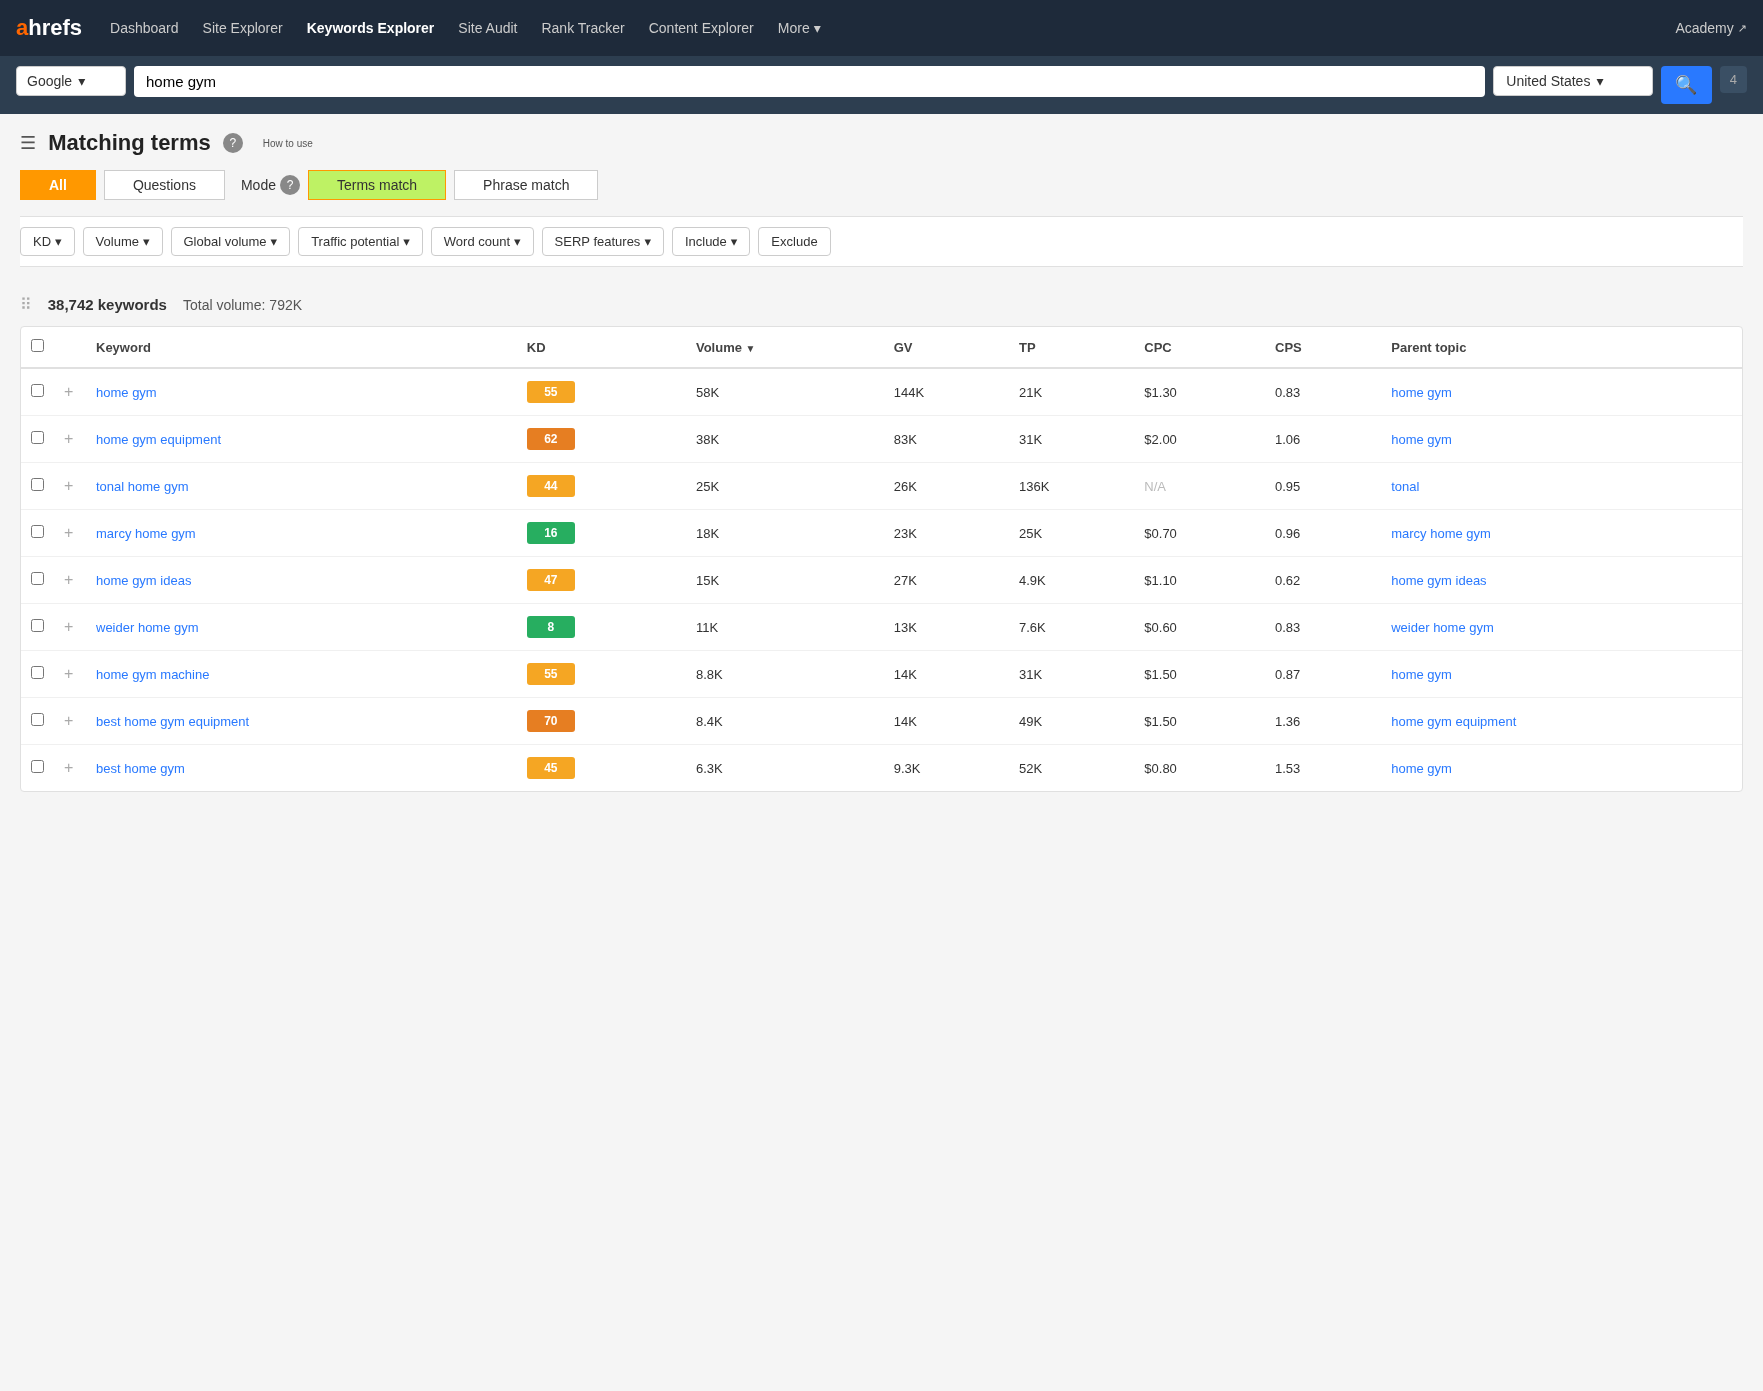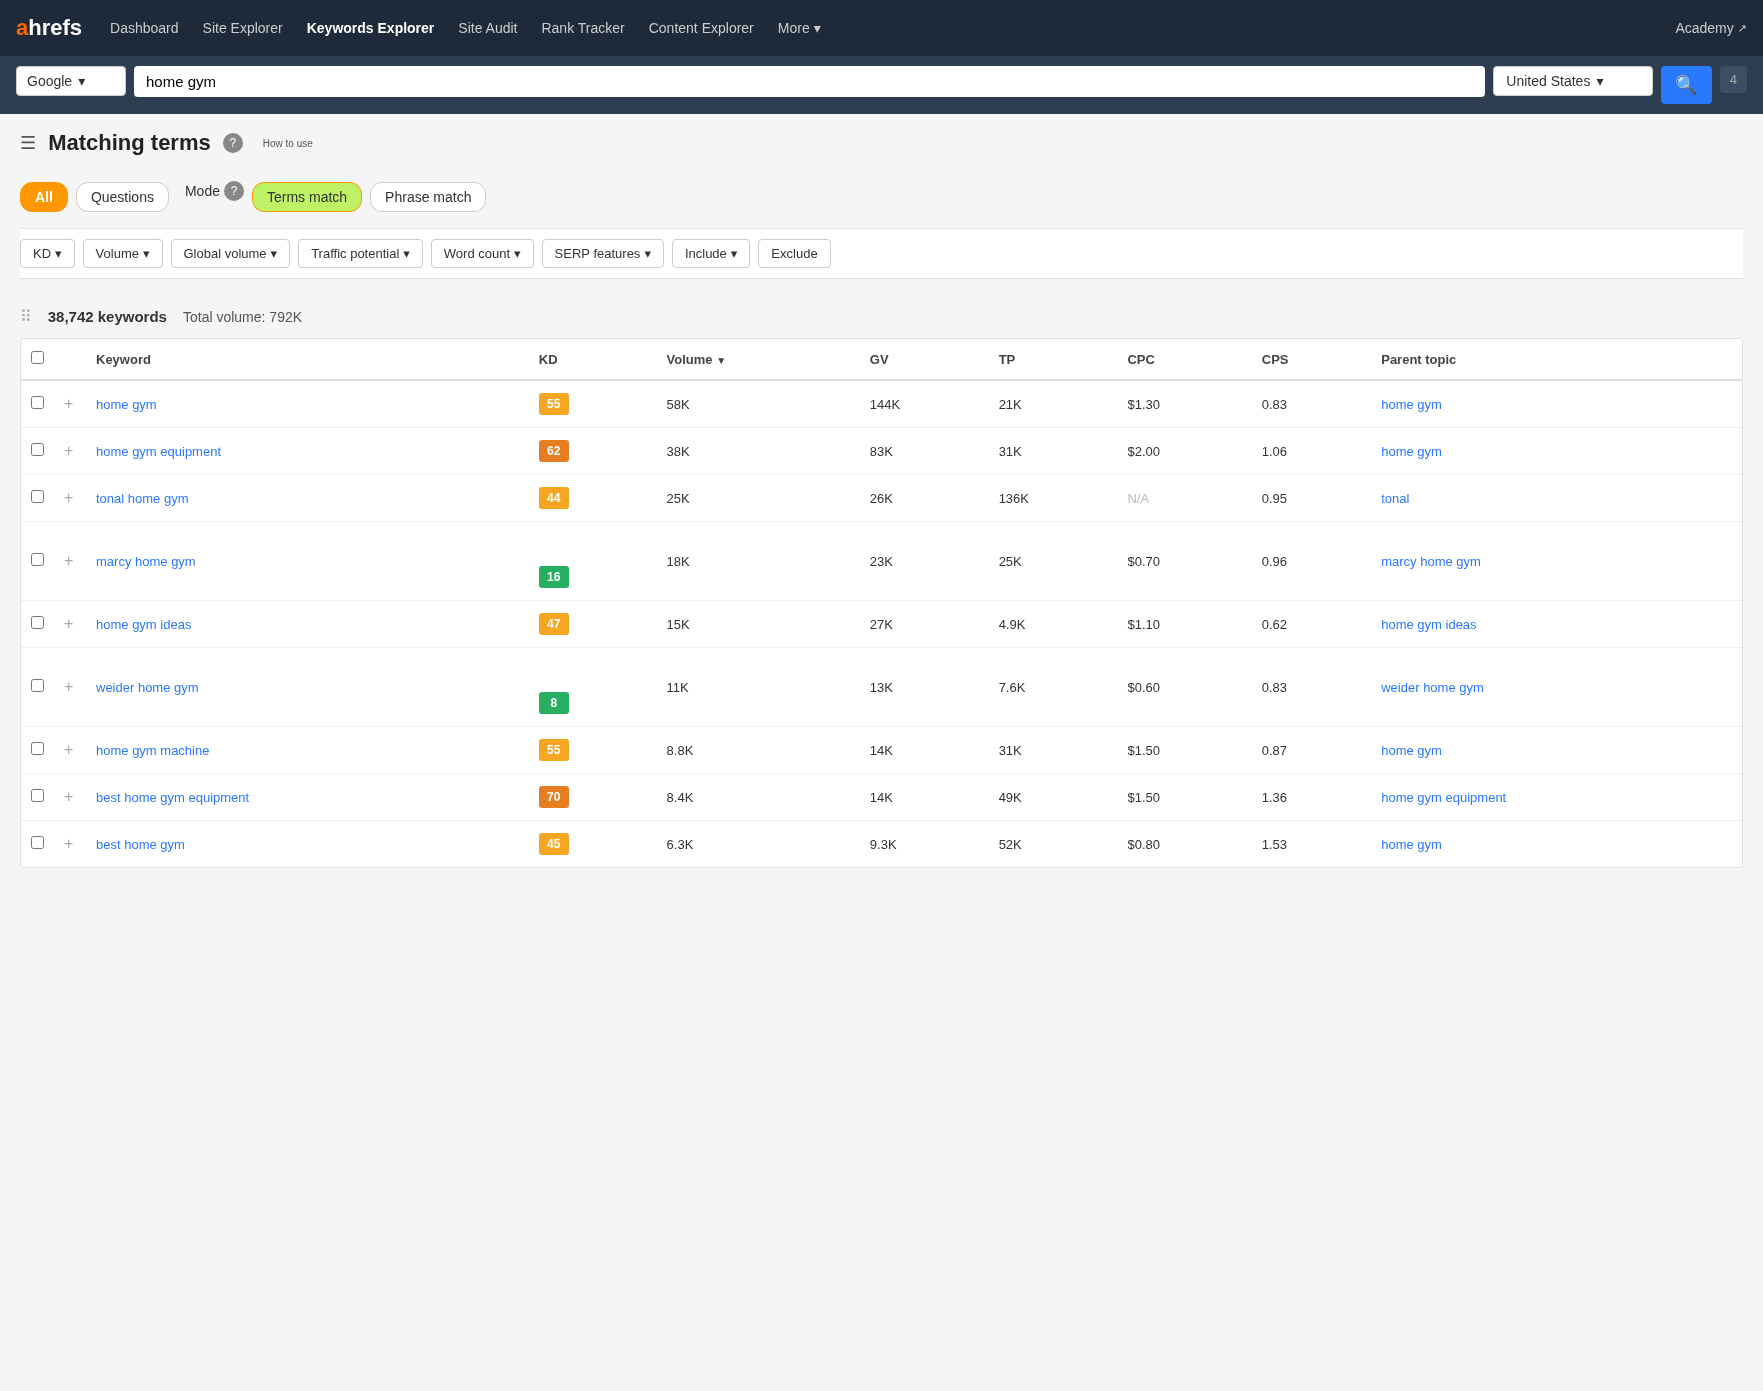--- a/index.html
+++ b/index.html
@@ -28,21 +28,21 @@
 
     
     .section-header { display: flex; align-items: center; gap: 12px; margin-bottom: 14px; }
     .menu-icon { font-size: 18px; color: #555; cursor: pointer; }
     .section-title { font-size: 22px; font-weight: 700; color: #222; }
     .help-icon { background: #888; color: #fff; border-radius: 50%; width: 20px; height: 20px; display: inline-flex; align-items: center; justify-content: center; font-size: 12px; cursor: pointer; }
     .how-to-use { color: #555; font-size: 10px; cursor: pointer; padding-left: 8px; }
 
     
     .tabs-row { display: flex; align-items: center; gap: 8px; margin-bottom: 16px; }
-    .tab-btn { padding: 6px 14px; border: 1px solid #ccc; border-radius: 12px; background: #fff; cursor: pointer; font-size: 14px; color: #333; margin-top: 12px; }
+    .tab-btn { padding: 6px 28px; border: 1px solid #ccc; border-radius: 0; background: #fff; cursor: pointer; font-size: 14px; color: #333; }
     .tab-btn.active-tab { background: #ff9800; border-color: #ff9800; color: #fff; font-weight: 600; }
     .mode-label { display: flex; align-items: center; gap: 4px; font-size: 14px; color: #333; margin-left: 8px; }
     .tab-btn.mode-active { background: #bef264; border-color: #ff9800; color: #333; }
 
     
     .filters-row { display: flex; align-items: center; gap: 8px; margin-bottom: 16px; flex-wrap: wrap; background: #fff; border-top: 1px solid #e0e0e0; border-bottom: 1px solid #e0e0e0; padding: 10px 0; }
     .filter-btn { padding: 6px 12px; border: 1px solid #ccc; border-radius: 4px; background: #fff; cursor: pointer; font-size: 13px; color: #333; display: flex; align-items: center; gap: 4px; }
 
     
     .results-summary { display: flex; align-items: center; gap: 16px; padding: 12px 0; margin-bottom: 0; }
@@ -52,24 +52,24 @@
 
     
     .table-wrap { background: #fff; border: 1px solid #e0e0e0; border-radius: 4px; overflow: auto; }
     table { width: 100%; border-collapse: collapse; }
     thead tr { border-bottom: 2px solid #e0e0e0; }
     th { padding: 12px 10px; text-align: left; font-size: 13px; font-weight: 600; color: #444; white-space: nowrap; }
     td { padding: 12px 10px; font-size: 13px; color: #333; border-bottom: 1px solid #f0f0f0; white-space: nowrap; }
     tr:last-child td { border-bottom: none; }
     .checkbox-col { width: 32px; }
     .add-col { width: 32px; }
-    .kd-badge { display: inline-block; width: 30px; height: 22px; border-radius: 3px; text-align: center; line-height: 22px; font-size: 12px; font-weight: 700; color: #fff; }
+    .kd-badge { display: inline-block; width: 48px; height: 22px; border-radius: 3px; text-align: center; line-height: 22px; font-size: 12px; font-weight: 700; color: #fff; }
     .kd-yellow { background: #f5a623; }
     .kd-orange { background: #e67e22; }
-    .kd-green { background: #27ae60; margin-top: 32px; }
+    .kd-green { background: #27ae60; }
     .keyword-link { color: #2979ff; cursor: pointer; text-decoration: none; }
     .parent-link { color: #2979ff; cursor: pointer; }
     .na-text { color: #bbb; }
     .plus-btn { color: #aaa; cursor: pointer; font-size: 16px; font-weight: 300; }
     .sort-arrow { font-size: 10px; }
   </style>
 </head>
 <body>
 
 <nav class="top-nav">

